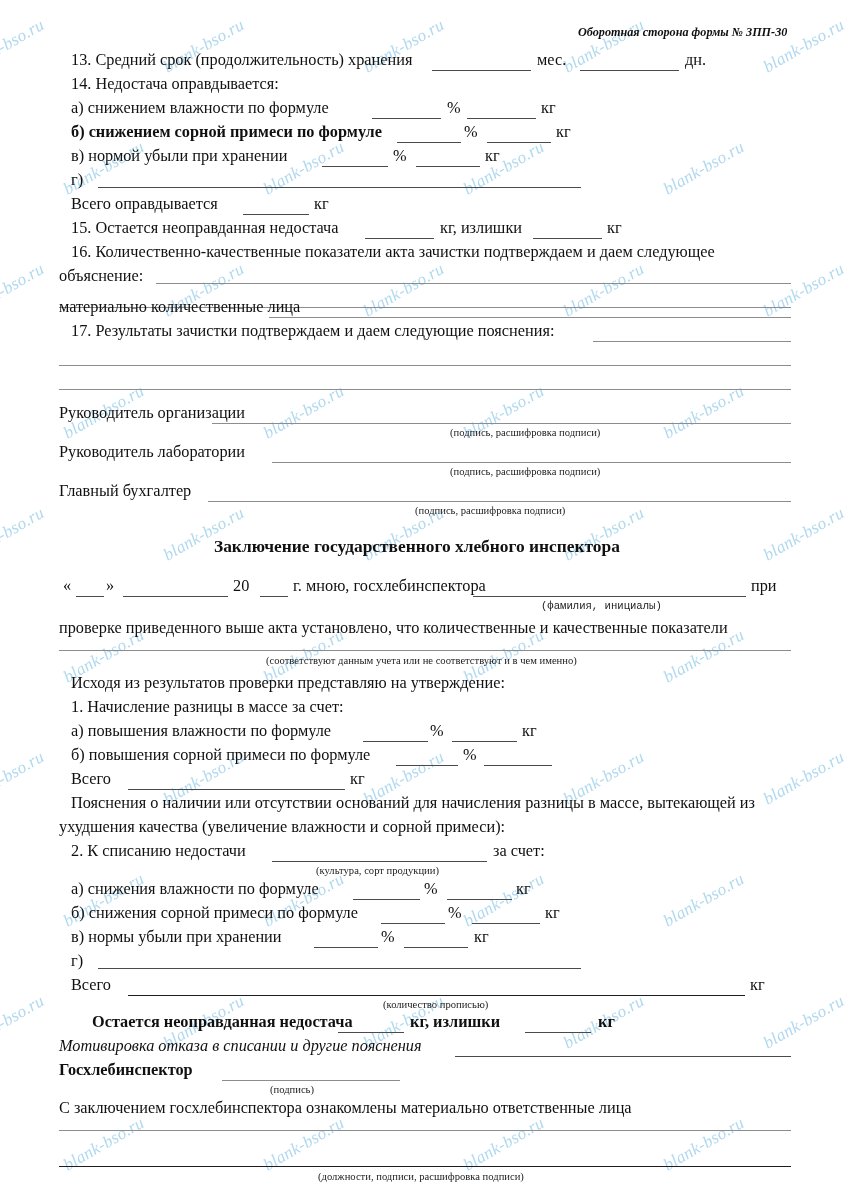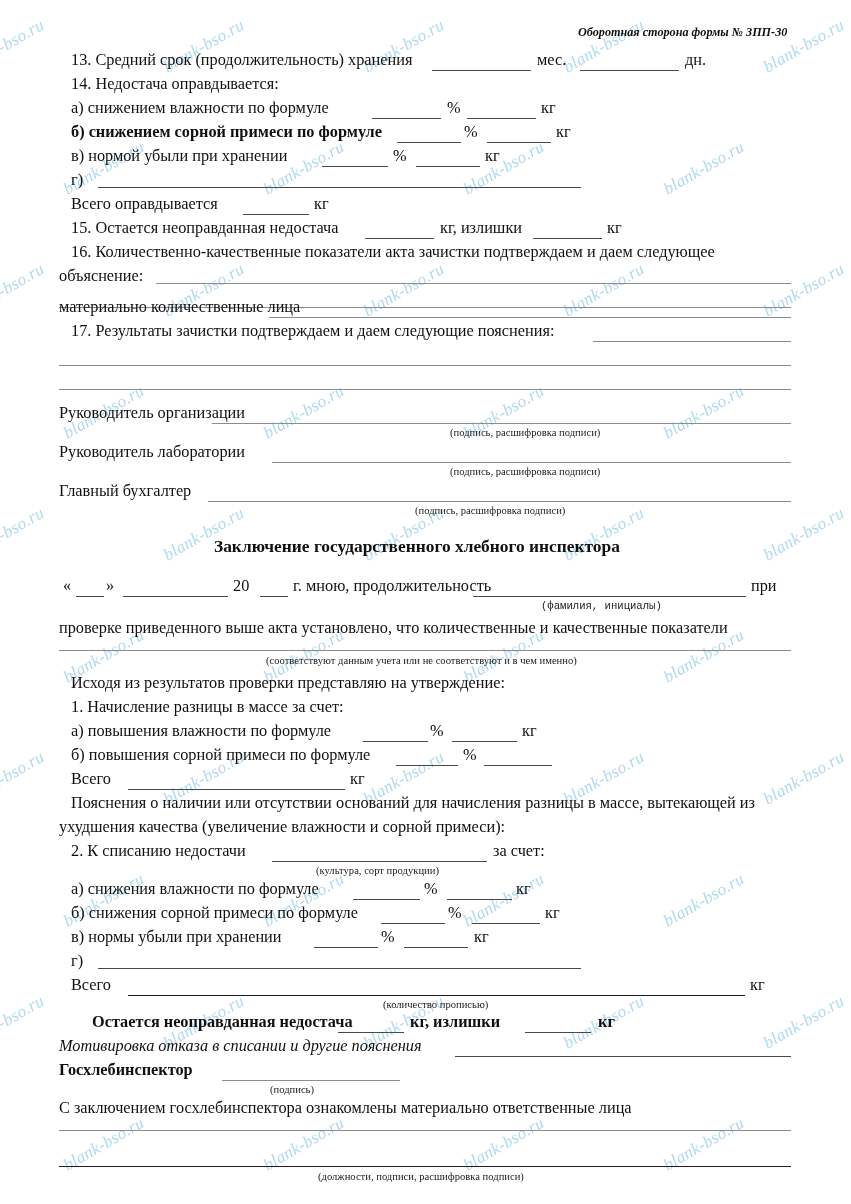--- a/index.html
+++ b/index.html
@@ -202,21 +202,21 @@
     <div class="abs small-cap" style="left:415px; top:506px;">(подпись, расшифровка подписи)</div>
 
     <div class="abs title" style="left:186px; top:538px;">Заключение государственного хлебного инспектора</div>
 
     <div class="abs txt" style="left:63px; top:578px;">«</div>
     <div class="rule" style="left:76px; top:596px; width:28px;"></div>
     <div class="abs txt" style="left:106px; top:578px;">»</div>
     <div class="rule" style="left:123px; top:596px; width:105px;"></div>
     <div class="abs txt" style="left:233px; top:578px;">20</div>
     <div class="rule" style="left:260px; top:596px; width:28px;"></div>
-    <div class="abs txt" style="left:293px; top:578px;">г. мною, продолжительность</div>
+    <div class="abs txt" style="left:293px; top:578px;">г. мною, госхлебинспектора</div>
     <div class="rule" style="left:473px; top:596px; width:273px;"></div>
     <div class="abs txt" style="left:751px; top:578px;">при</div>
     <div class="abs small-cap" style="left:541px; top:601px;font-family:Liberation Mono, monospace;">(фамилия, инициалы)</div>
 
     <div class="abs txt" style="left:59px; top:620px;">проверке приведенного выше акта установлено, что количественные и качественные показатели</div>
     <div class="rule grey" style="left:59px; top:650px; width:732px;"></div>
     <div class="abs small-cap" style="left:266px; top:656px;">(соответствуют данным учета или не соответствуют и в чем именно)</div>
 
     <div class="abs txt" style="left:71px; top:675px;">Исходя из результатов проверки представляю на утверждение:</div>
 

